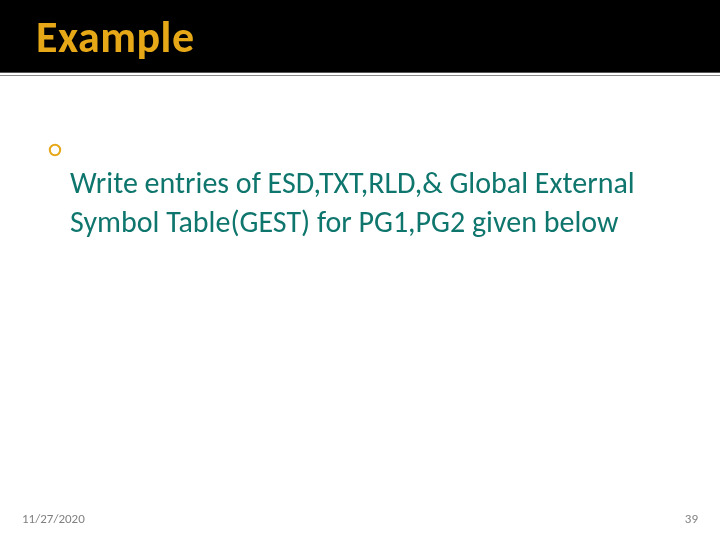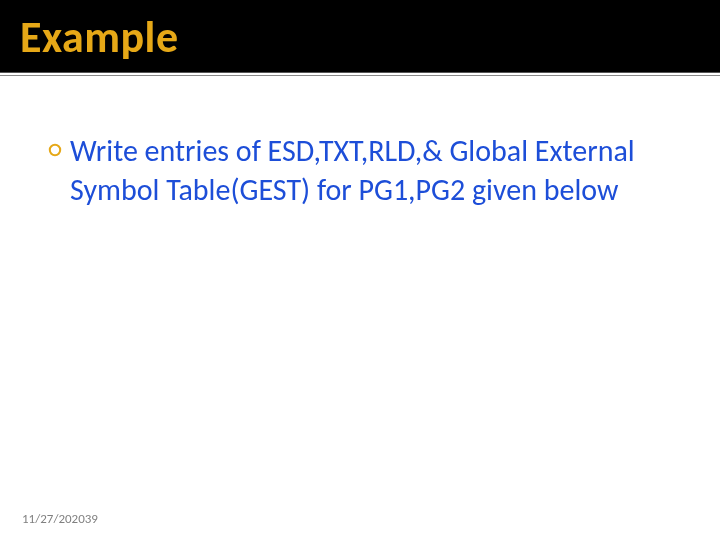--- a/index.html
+++ b/index.html
@@ -5,21 +5,21 @@
   * { margin: 0; padding: 0; box-sizing: border-box; }
   html, body { width: 720px; height: 540px; overflow: hidden; }
   body {
     background: #ffffff;
     font-family: "Calibri", "Segoe UI", sans-serif;
     position: relative;
   }
   .title-band {
     background: #000000;
     width: 100%;
-    padding: 10px 0 8px 20px;
+    padding: 10px 0 8px 36px;
     border-bottom: 1px solid #555;
   }
   .title-text {
     color: #e6a817;
     font-size: 44px;
     font-weight: 700;
     letter-spacing: 0.5px;
   }
   .title-underline {
     height: 1px;
@@ -36,32 +36,34 @@
     gap: 8px;
   }
   .bullet-icon {
     flex: 0 0 auto;
     width: 14px;
     height: 14px;
     margin-top: 12px;
   }
   .bullet-icon svg { display: block; }
   .bullet-text {
-    color: #1d4ed8;
+    color: #0f766e;
     font-size: 30px;
     line-height: 1.3;
     font-weight: 400;
+    margin-top: 32px;
   }
   .footer {
     position: absolute;
     bottom: 14px;
     left: 0;
     width: 100%;
     padding: 0 22px;
     display: flex;
+    justify-content: space-between;
     align-items: flex-end;
     font-size: 13px;
     color: #808080;
   }
 </style>
 </head>
 <body>
 
 <div class="title-band">
   <div class="title-text">Example</div>

